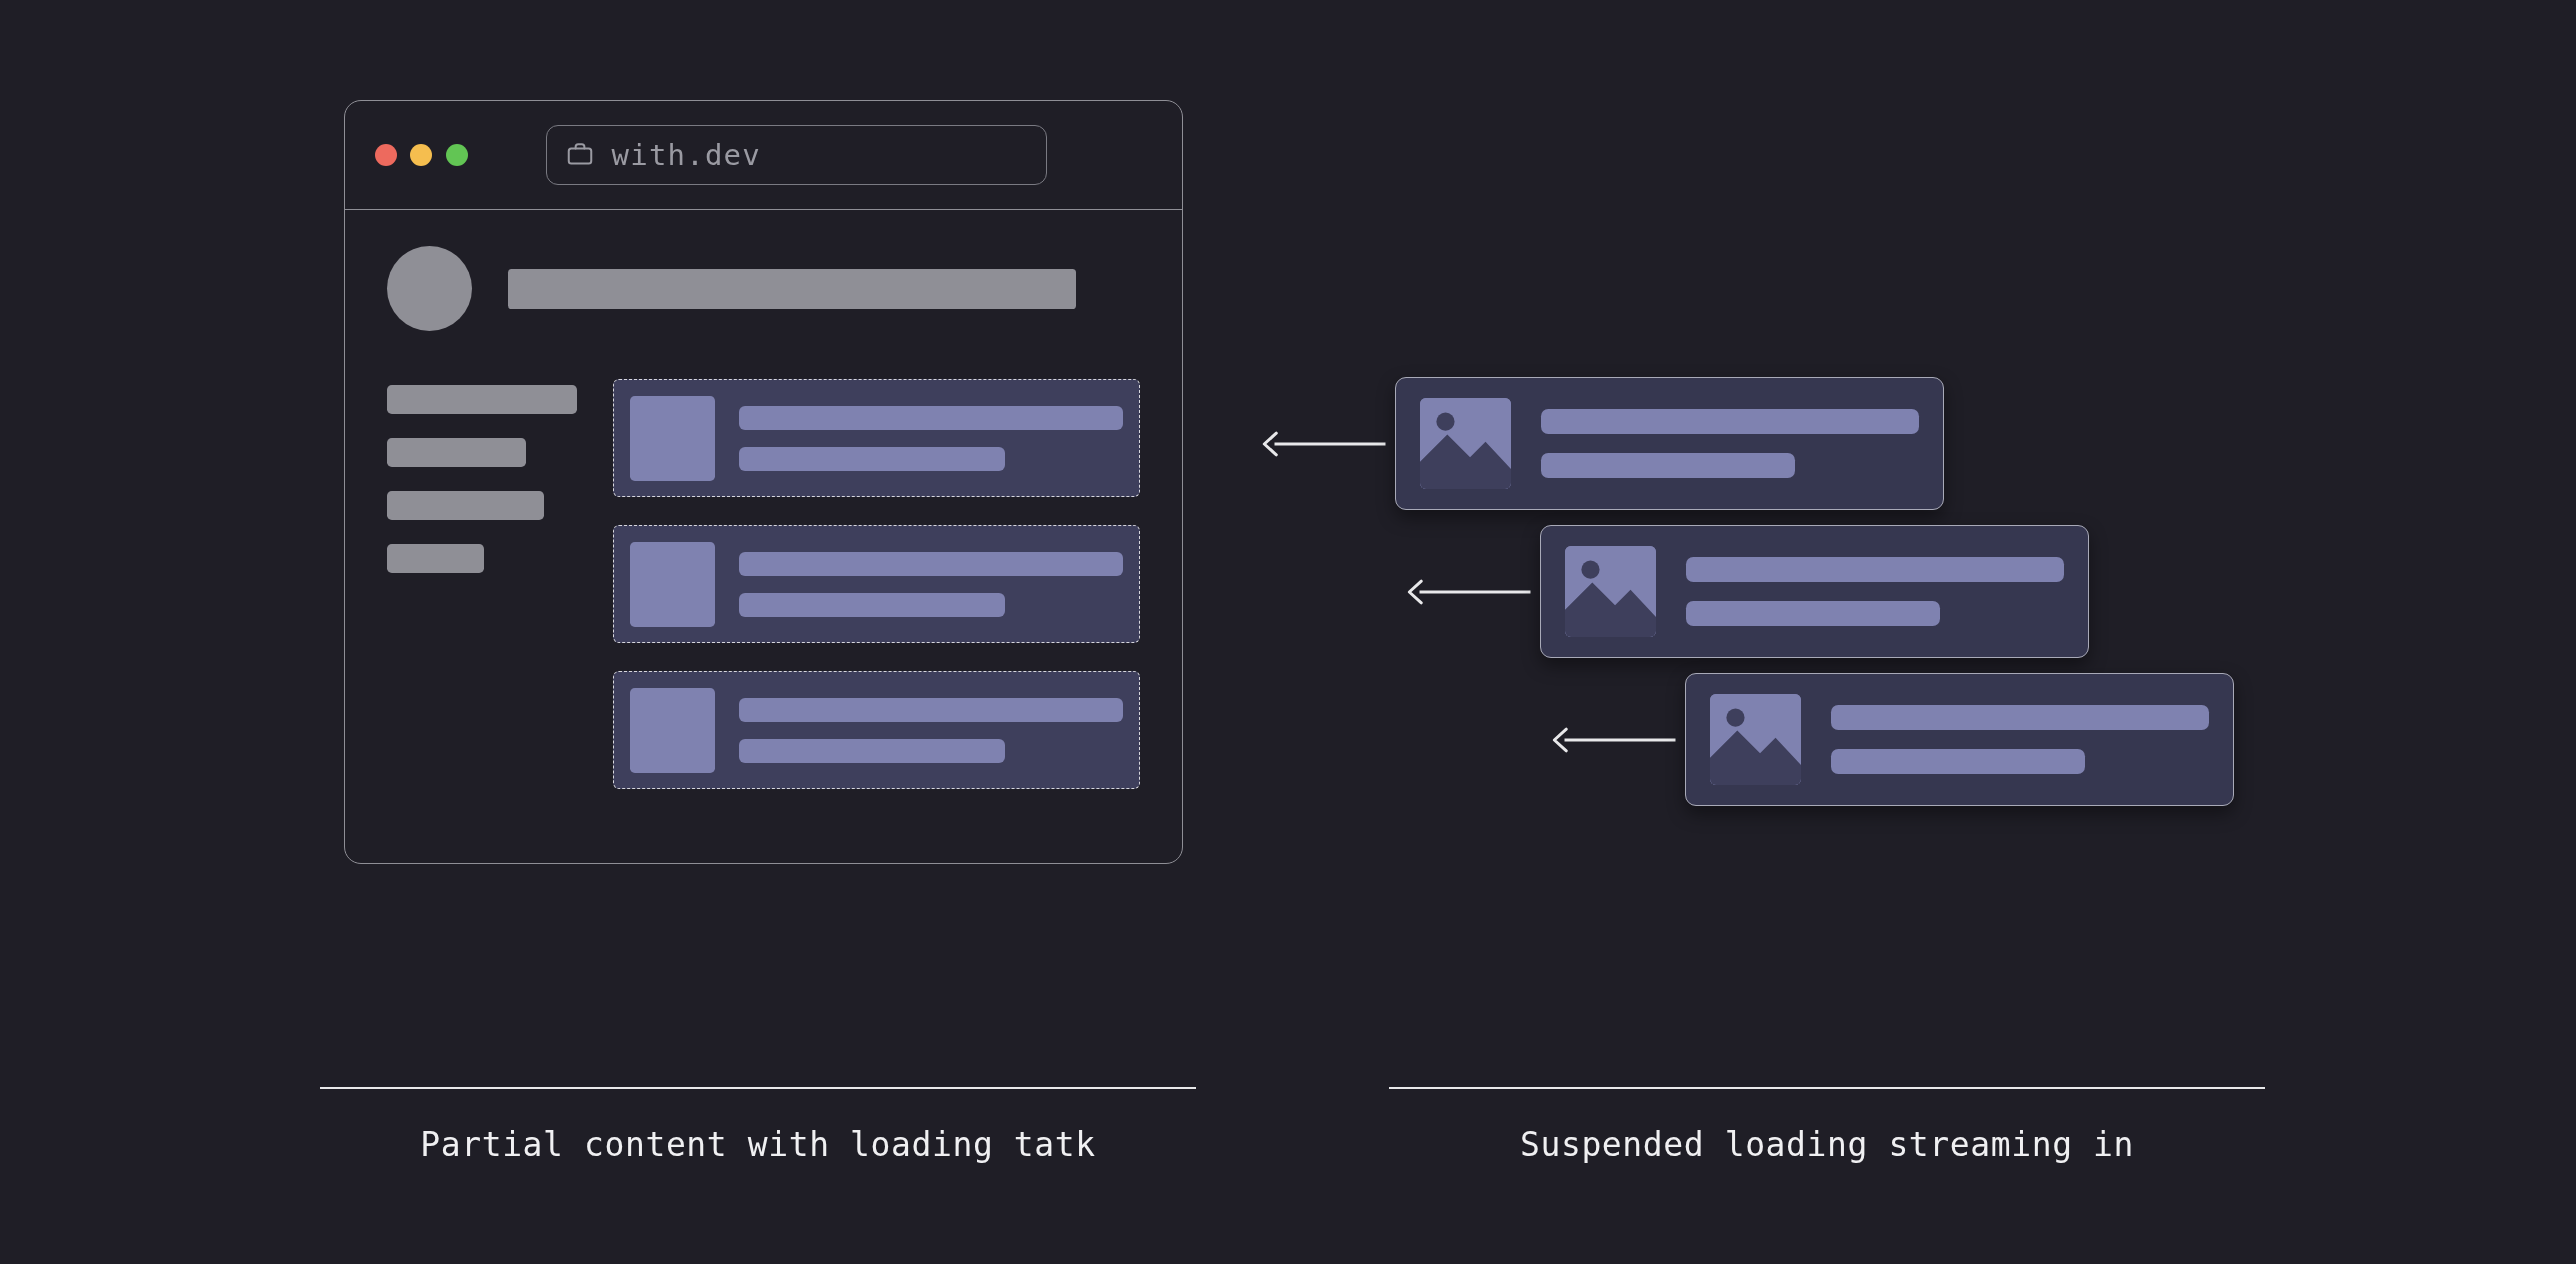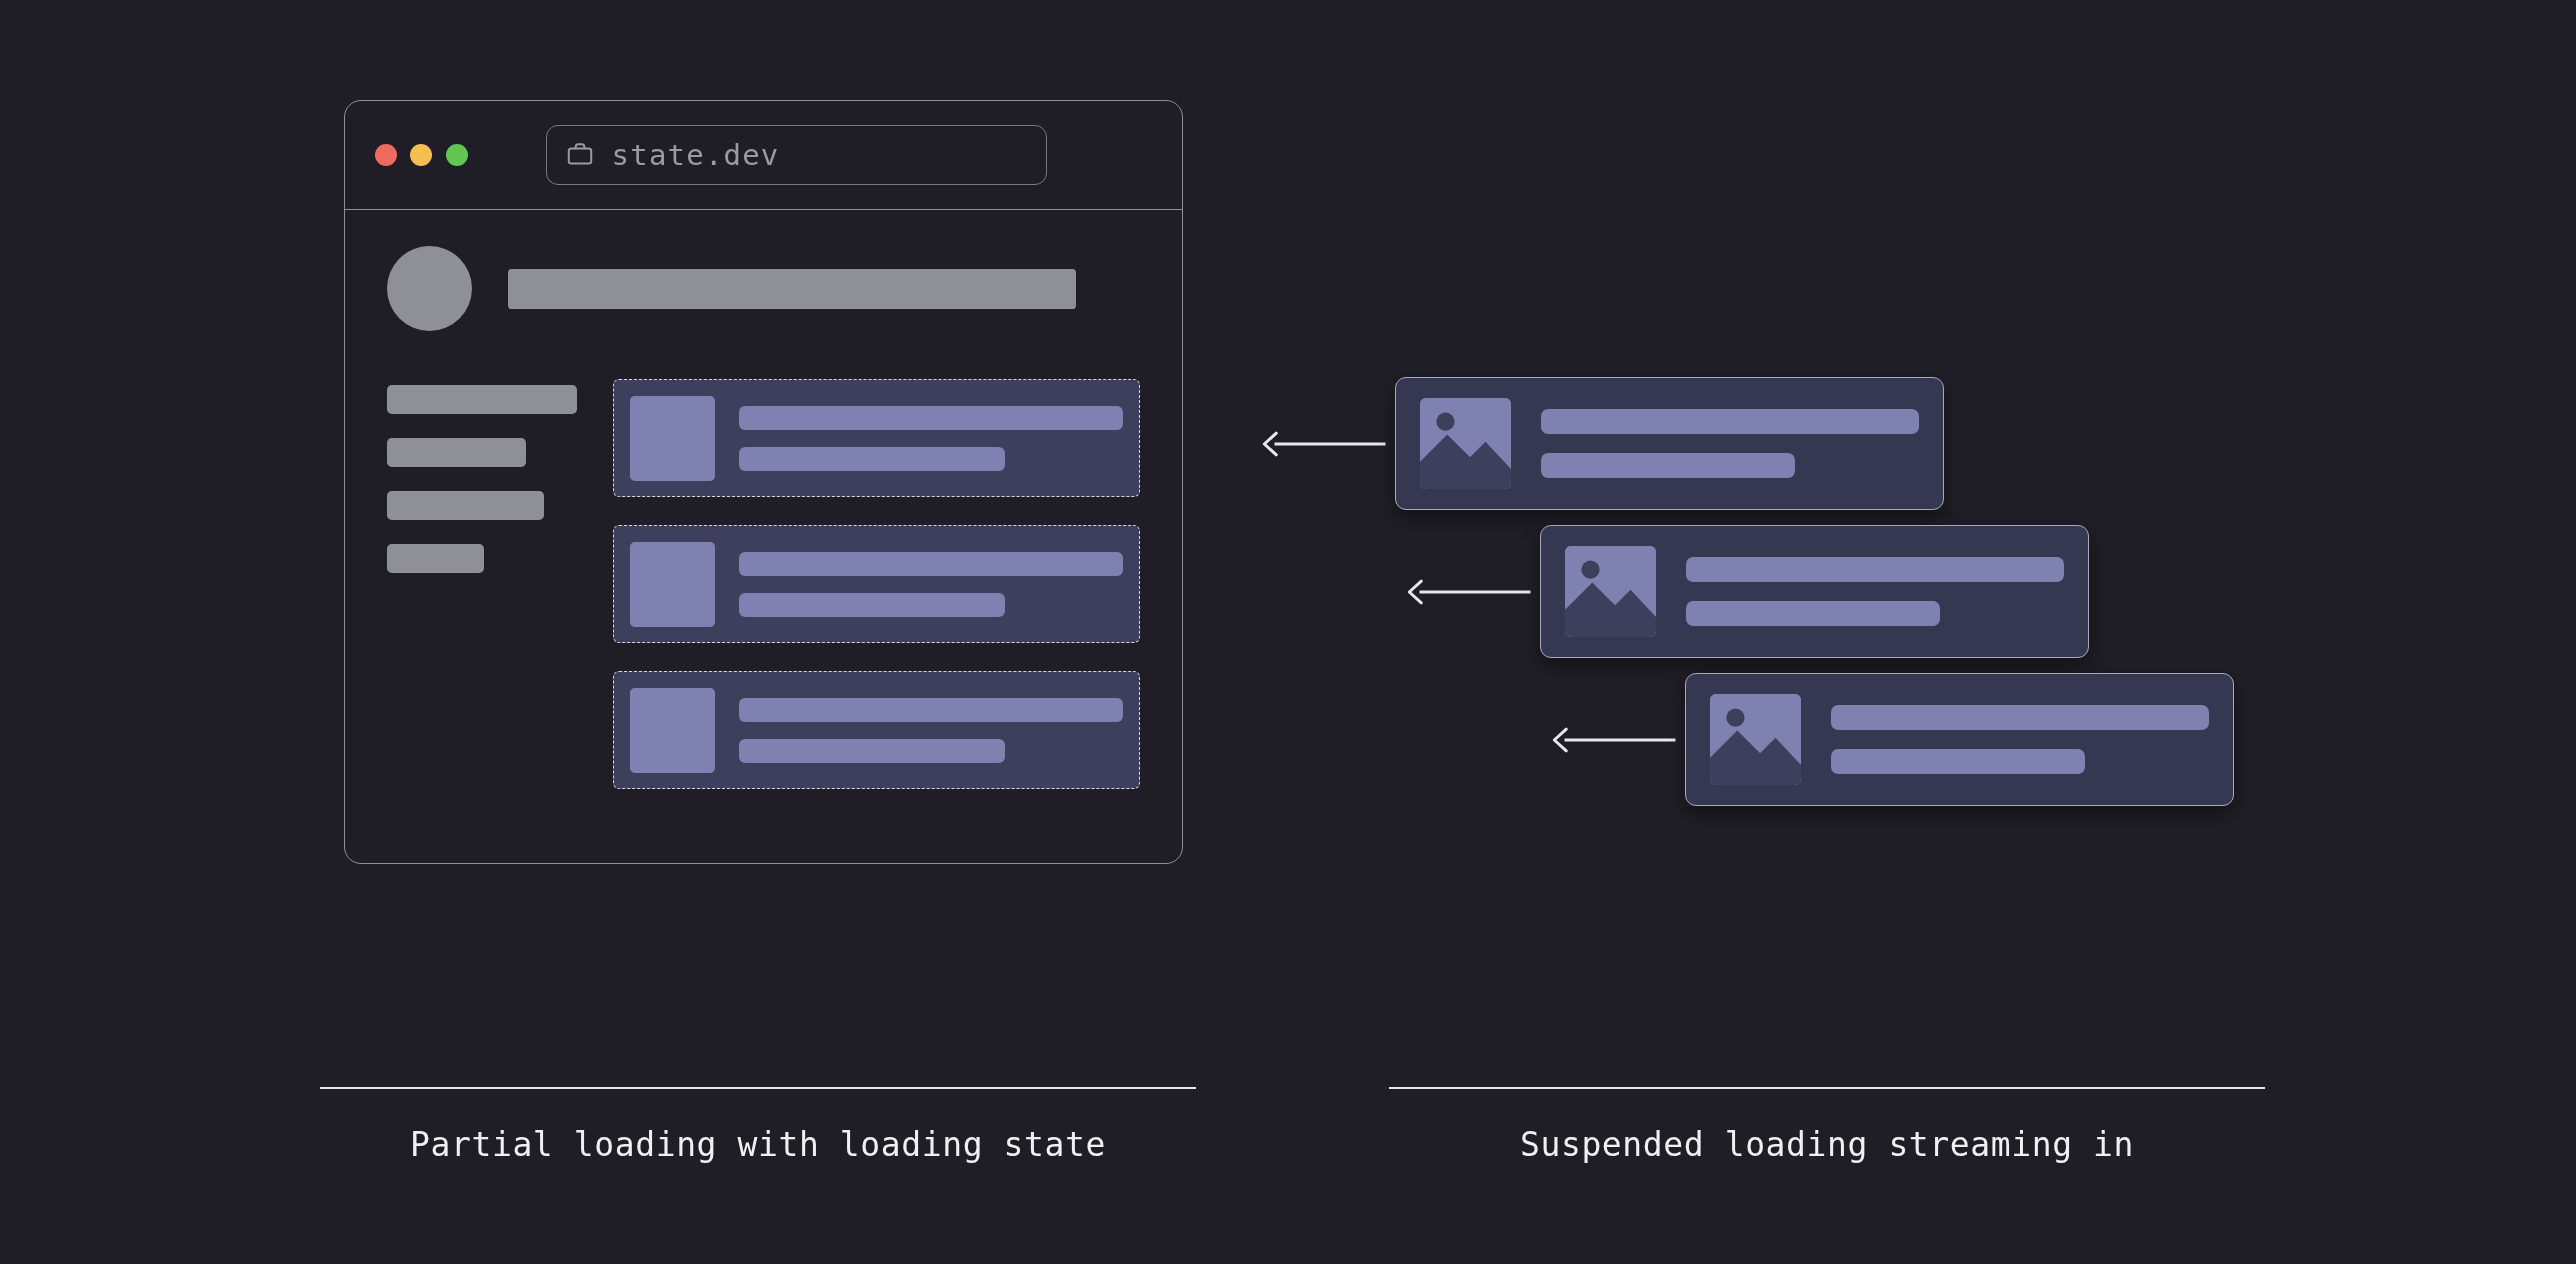--- a/index.html
+++ b/index.html
@@ -161,21 +161,21 @@
         <div class="tl yellow"></div>
         <div class="tl green"></div>
       </div>
       <div class="addr">
         <span>
           <svg width="30" height="30" viewBox="0 0 24 24" fill="none" stroke="#9a9aa2" stroke-width="1.6" stroke-linecap="round" stroke-linejoin="round">
             <rect x="3" y="7.5" width="18" height="12" rx="2"></rect>
             <path d="M8.5 7.5 V6.2 a2 2 0 0 1 2 -2 h3 a2 2 0 0 1 2 2 V7.5"></path>
           </svg>
         </span>
-        <span class="addr-url">state.dev</span>
+        <span class="addr-url">with.dev</span>
       </div>
     </div>
 
     <div class="body-area">
       <div class="header-row">
         <div class="avatar-ph"></div>
         <div class="title-ph"></div>
       </div>
 
       <div class="columns">
@@ -273,21 +273,21 @@
       <div class="arrow" style="left: 1549px; top: 722px;">
     <svg width="130" height="36" viewBox="0 0 215 60">
       <line x1="210" y1="30" x2="25" y2="30" stroke="#e8e8ea" stroke-width="5"></line>
       <path d="M28 12 L8 30 L28 48" fill="none" stroke="#e8e8ea" stroke-width="5" stroke-linecap="round" stroke-linejoin="round"></path>
     </svg>
       </div>
     </div>
 
   <div class="caption-block" style="left:320px; top:1087px; width:876px;">
     <div class="caption-rule"></div>
-    <div class="caption-text">Partial loading with loading state</div>
+    <div class="caption-text">Partial content with loading tatk</div>
   </div>
 
   <div class="caption-block" style="left:1389px; top:1087px; width:876px;">
     <div class="caption-rule"></div>
     <div class="caption-text">Suspended loading streaming in</div>
   </div>
 
 </div>
 
 

